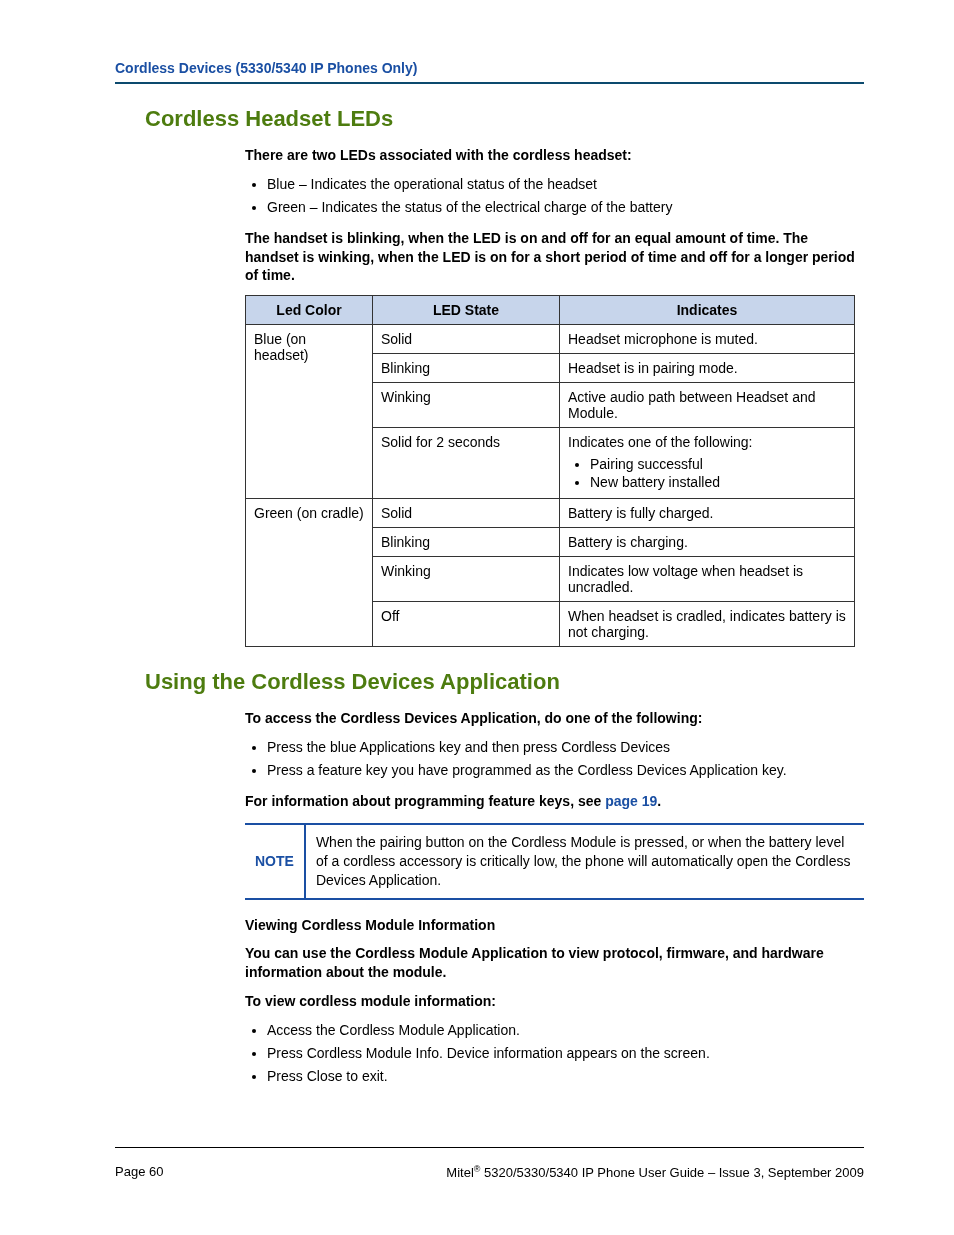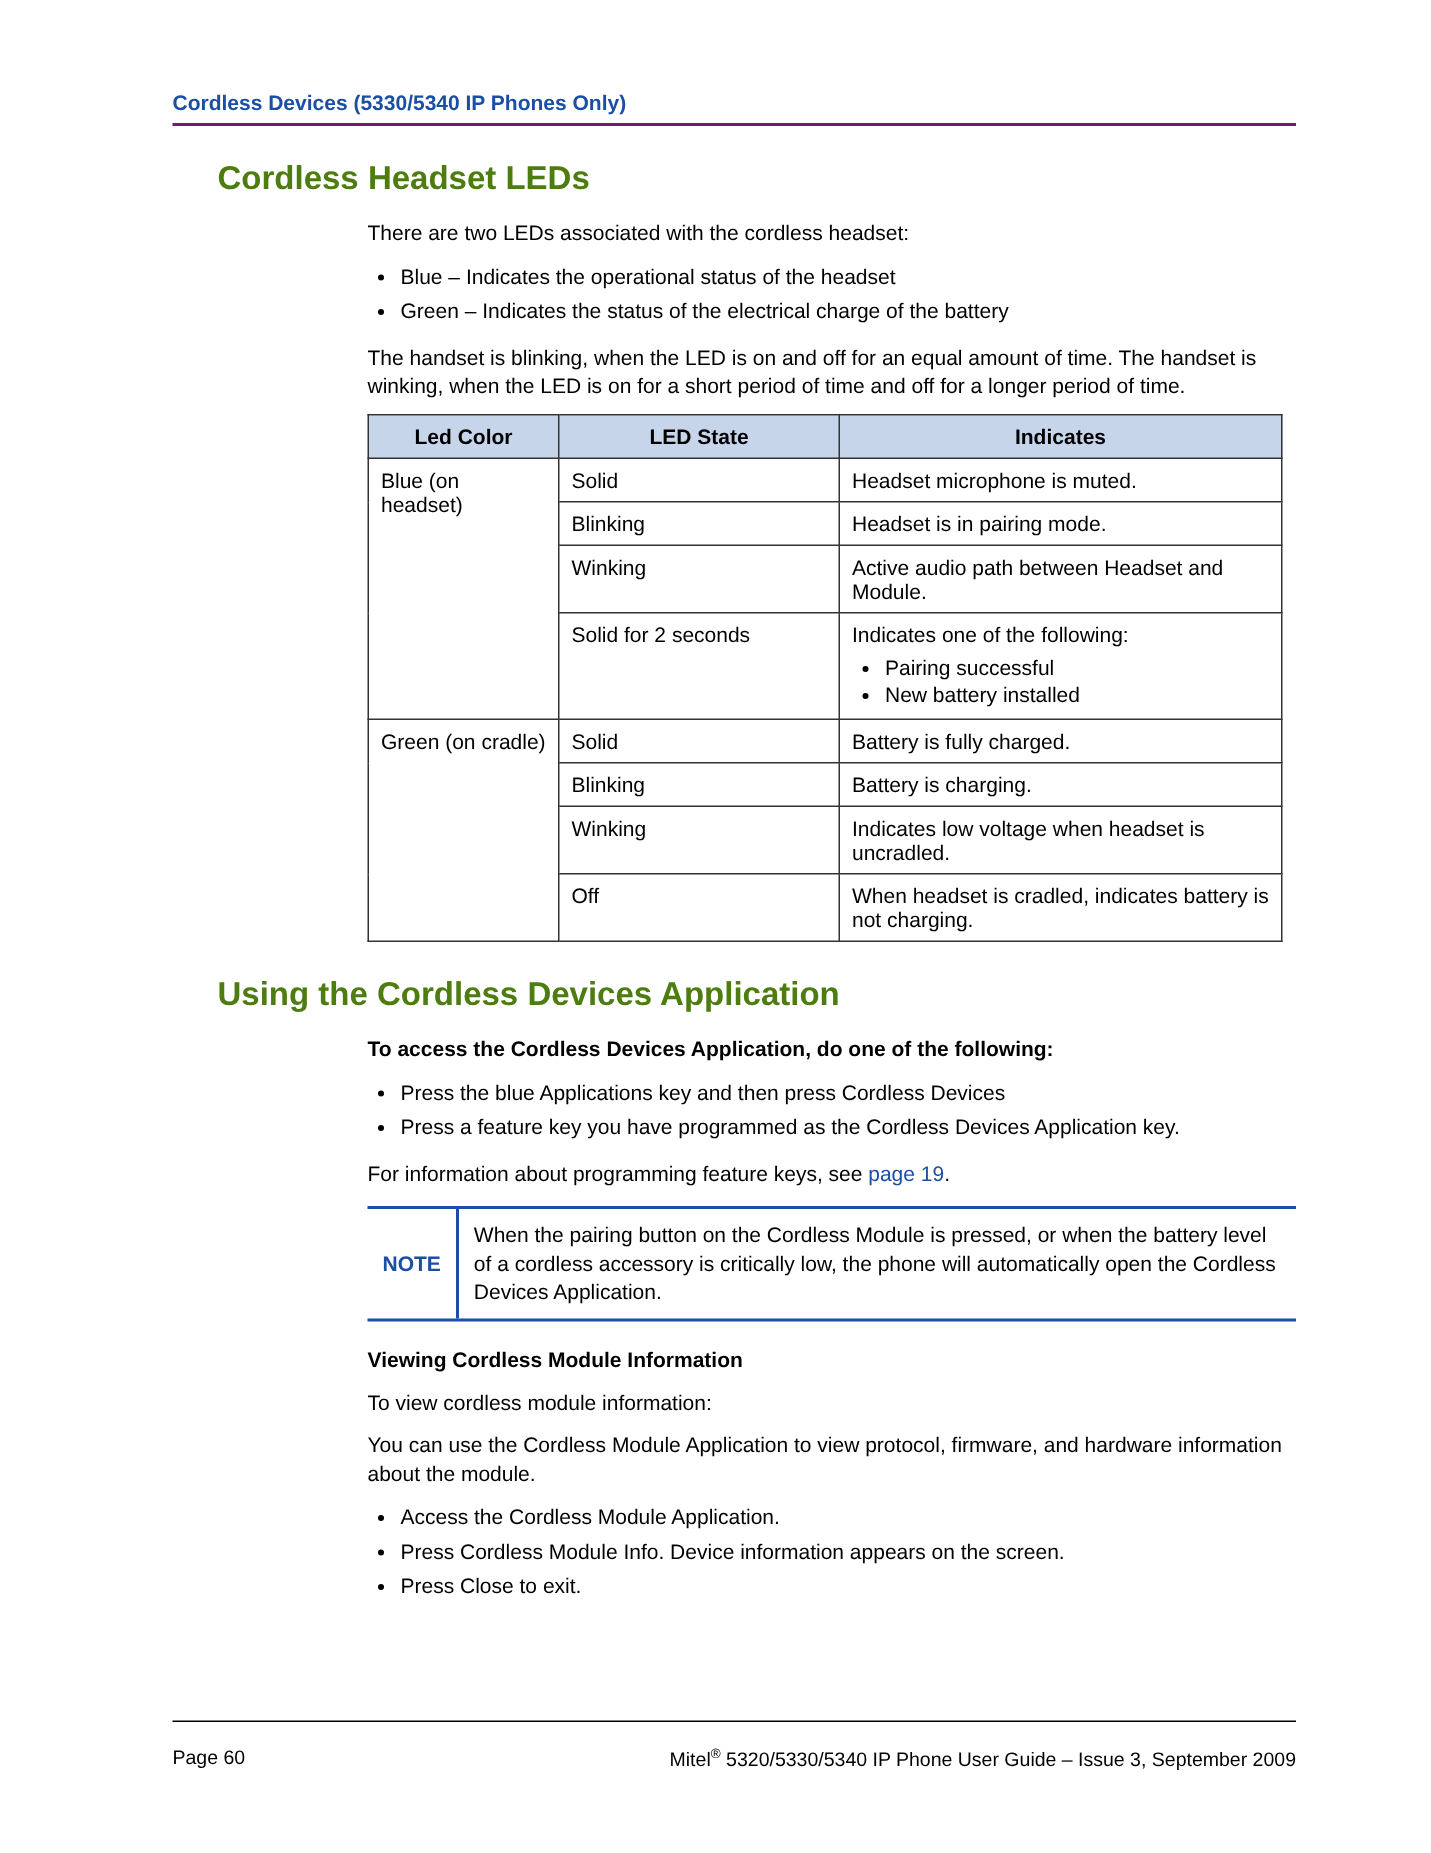--- a/index.html
+++ b/index.html
@@ -15,35 +15,36 @@
     height: 1235px;
     box-sizing: border-box;
     padding: 60px 90px 40px 115px;
     position: relative;
   }
   .running-header {
     color: #1a4fa3;
     font-weight: bold;
     font-size: 14px;
     padding-bottom: 6px;
-    border-bottom: 2px solid #701a75;
+    border-bottom: 2px solid #0c4a6e;
     margin-bottom: 22px;
   }
   h2.blue {
     color: #4d7c0f;
     font-weight: bold;
     font-size: 22px;
     margin: 0 0 14px 30px;
   }
   .indented {
     margin-left: 130px;
   }
   p {
     margin: 10px 0;
     line-height: 1.35;
+    font-weight: bold;
   }
   ul.bullets {
     margin: 6px 0 12px 0;
     padding-left: 22px;
   }
   ul.bullets li {
     margin: 4px 0;
     line-height: 1.35;
   }
   table.led {
@@ -196,22 +197,22 @@
     <p>
       <span>For information about programming feature keys, see </span><a href="#" class="page-link">page 19</a><span>.</span>
     </p>
 
     <div class="note-box">
       <div class="note-label">NOTE</div>
       <div class="note-content">When the pairing button on the Cordless Module is pressed, or when the battery level of a cordless accessory is critically low, the phone will automatically open the Cordless Devices Application.</div>
     </div>
 
     <p class="bold">Viewing Cordless Module Information</p>
+    <p>You can use the Cordless Module Application to view protocol, firmware, and hardware information about the module.</p>
     <p>To view cordless module information:</p>
-    <p>You can use the Cordless Module Application to view protocol, firmware, and hardware information about the module.</p>
     <ul class="bullets">
       <li>Access the Cordless Module Application.</li>
       <li>Press Cordless Module Info. Device information appears on the screen.</li>
       <li>Press Close to exit.</li>
     </ul>
   </div>
 
   <div class="footer">
     <div>Page 60</div>
     <div>

